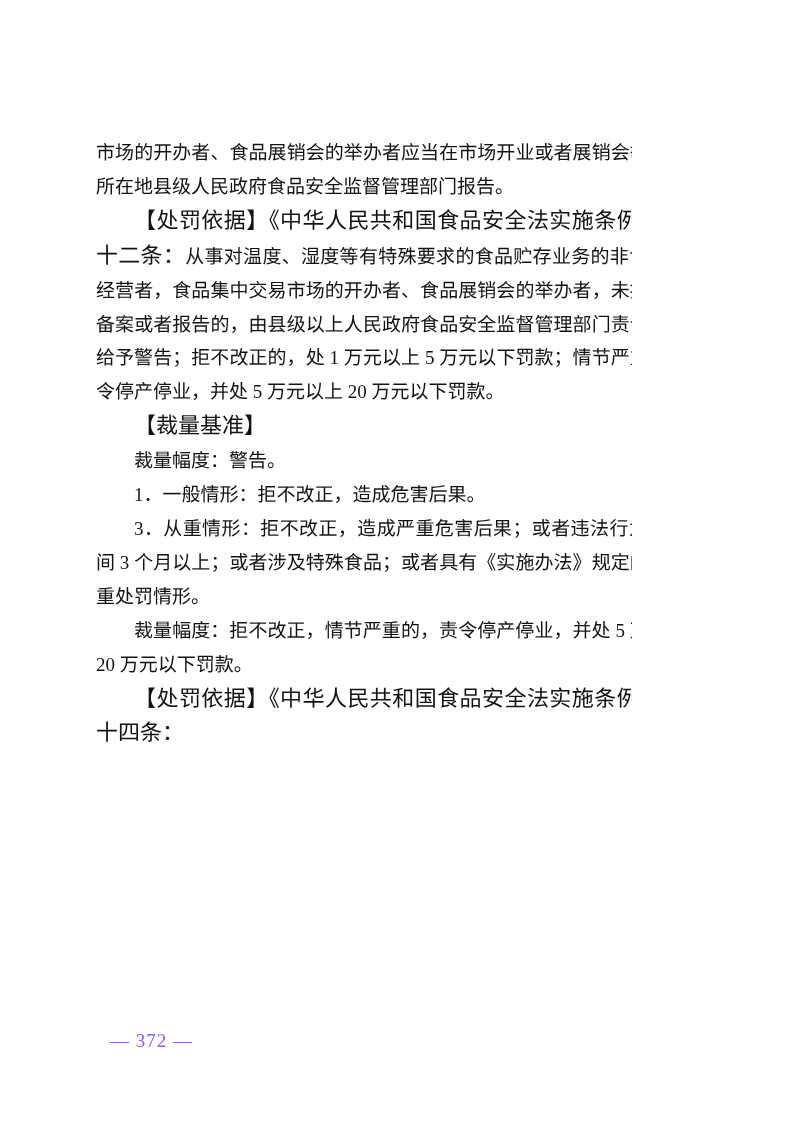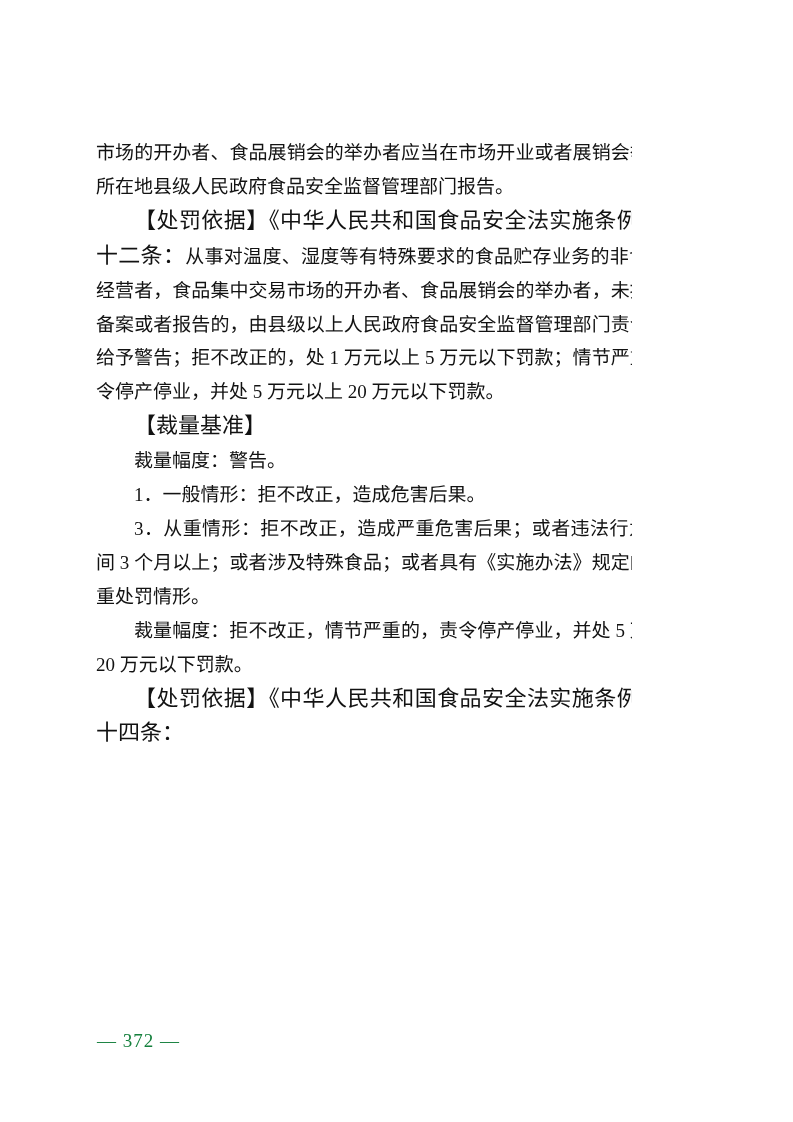--- a/index.html
+++ b/index.html
@@ -39,25 +39,25 @@
   .run-bold {
     font-weight: 400;
     font-size: 22px;
   }
   .run-heiti {
     font-family: "Liberation Sans", sans-serif;
     font-weight: 700;
   }
   .pagenum {
     position: absolute;
-    left: 97px;
+    left: 110px;
     top: 1030px;
     font-size: 19px;
     letter-spacing: 1px;
-    color: #15803d;
+    color: #8b5cf6;
   }
 </style>
 </head>
 <body>
 
 <div class="page">
   <main class="content">
       <p class="para"><span class="run-normal">市场的开办者、食品展销会的举办者应当在市场开业或者展销会举办前向所在地县级人民政府食品安全监督管理部门报告。</span></p>
       <p class="para indent"><span class="run-bold">【处罚依据】《中华人民共和国食品安全法实施条例》第七十二条：</span><span class="run-normal">从事对温度、湿度等有特殊要求的食品贮存业务的非食品生产经营者，食品集中交易市场的开办者、食品展销会的举办者，未按照规定备案或者报告的，由县级以上人民政府食品安全监督管理部门责令改正，给予警告；拒不改正的，处 1 万元以上 5 万元以下罚款；情节严重的，责令停产停业，并处 5 万元以上 20 万元以下罚款。</span></p>
       <p class="para indent"><span class="run-bold">【裁量基准】</span></p>

